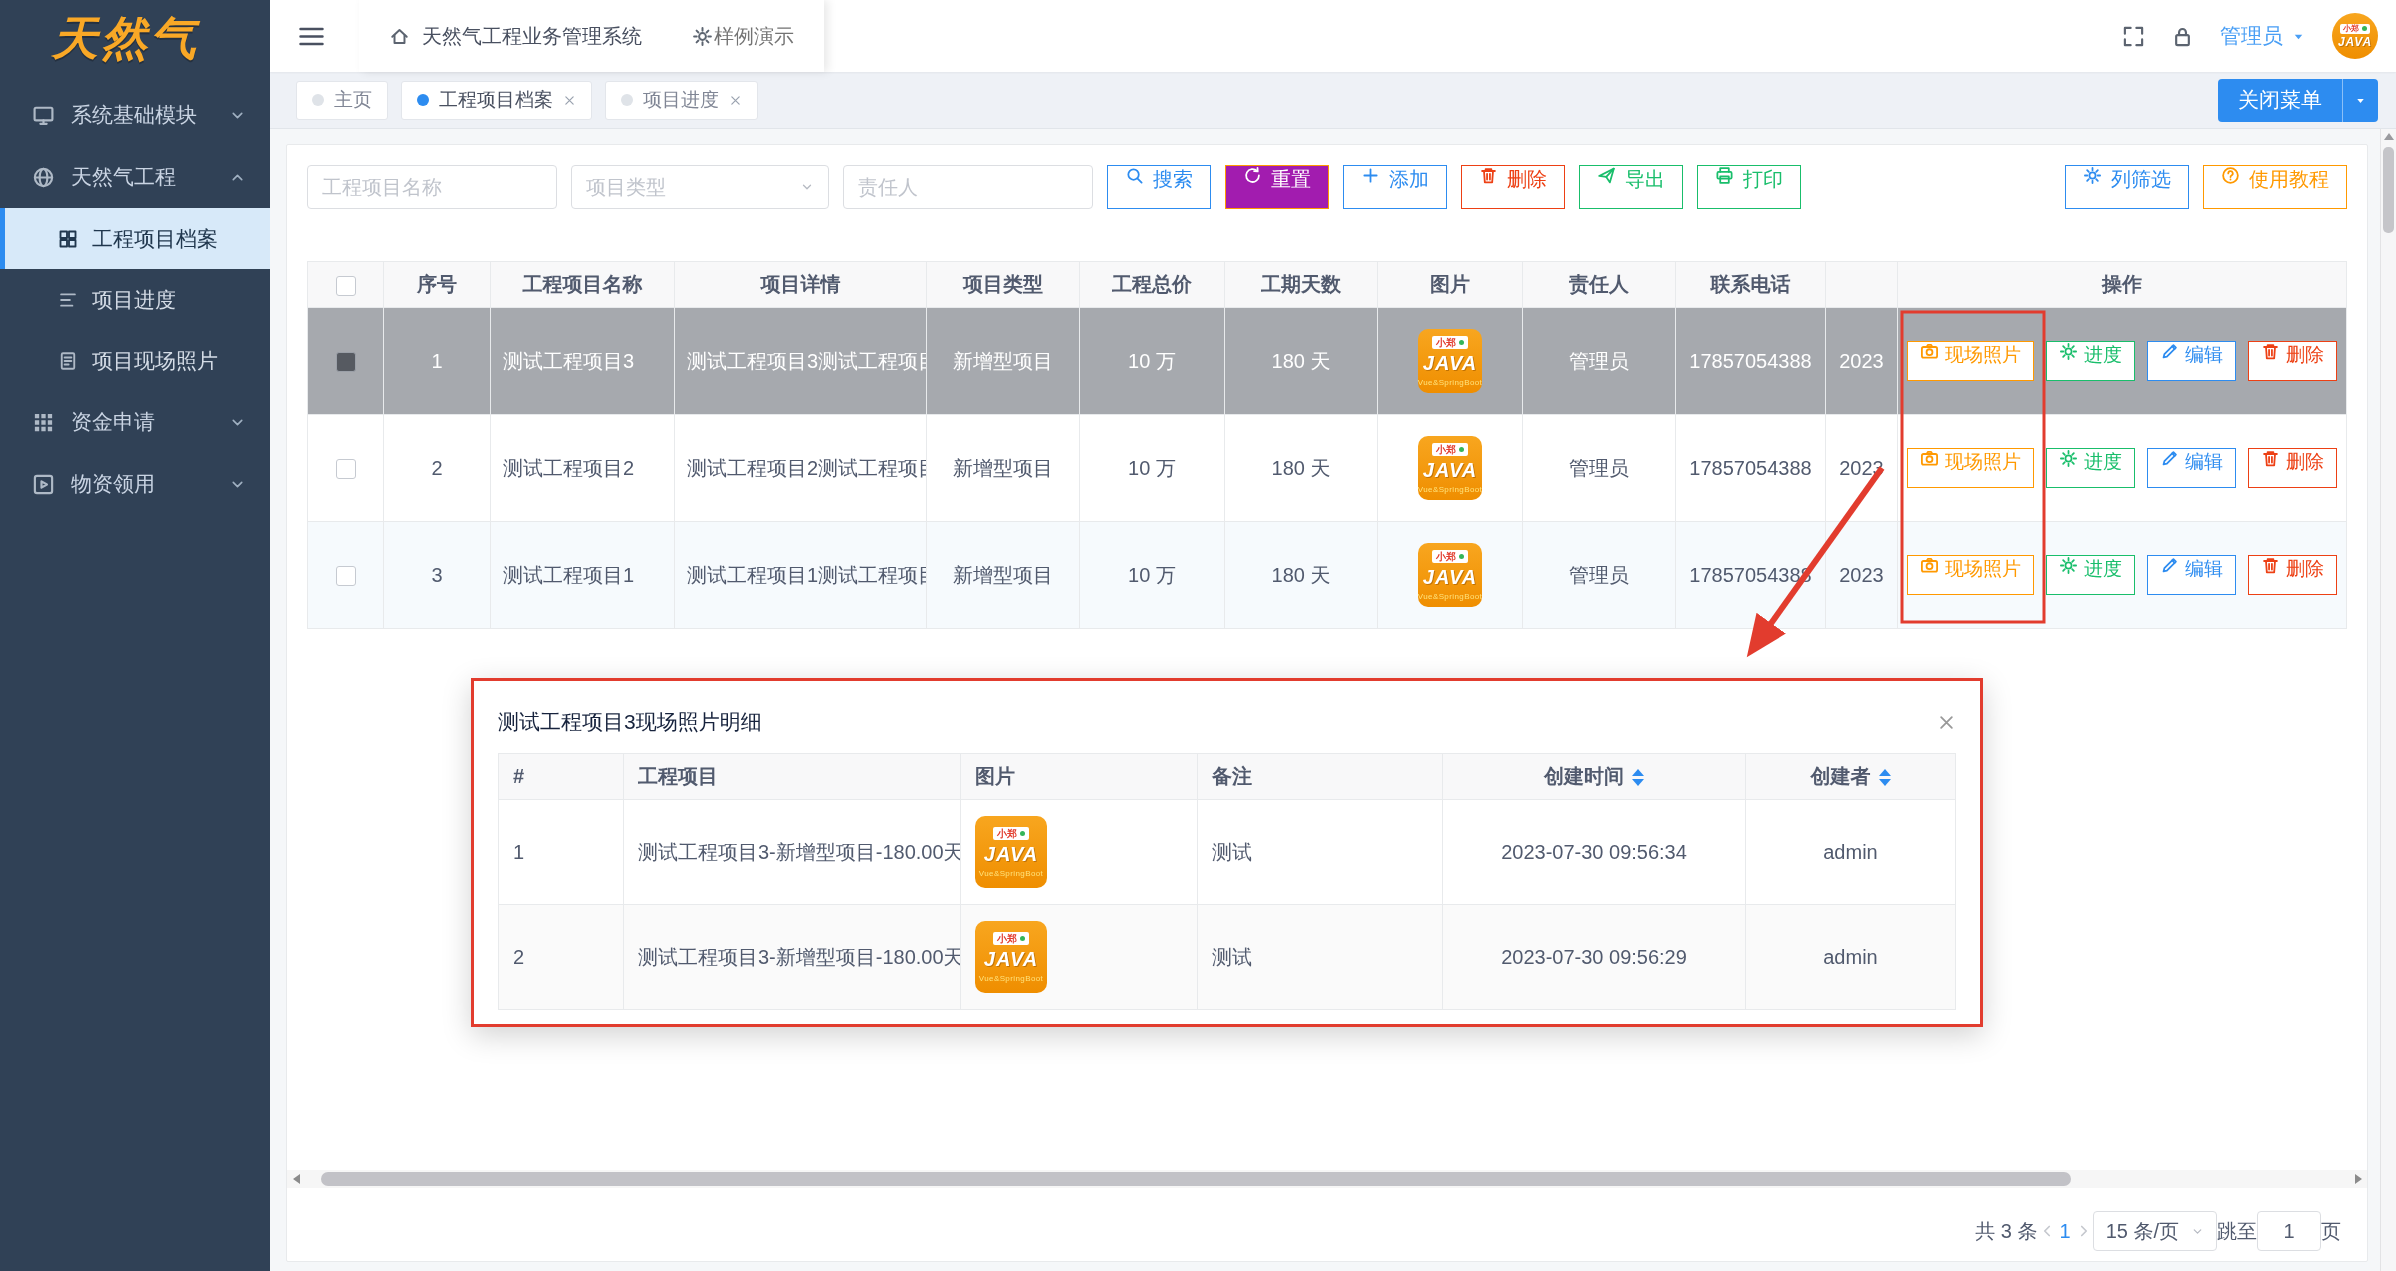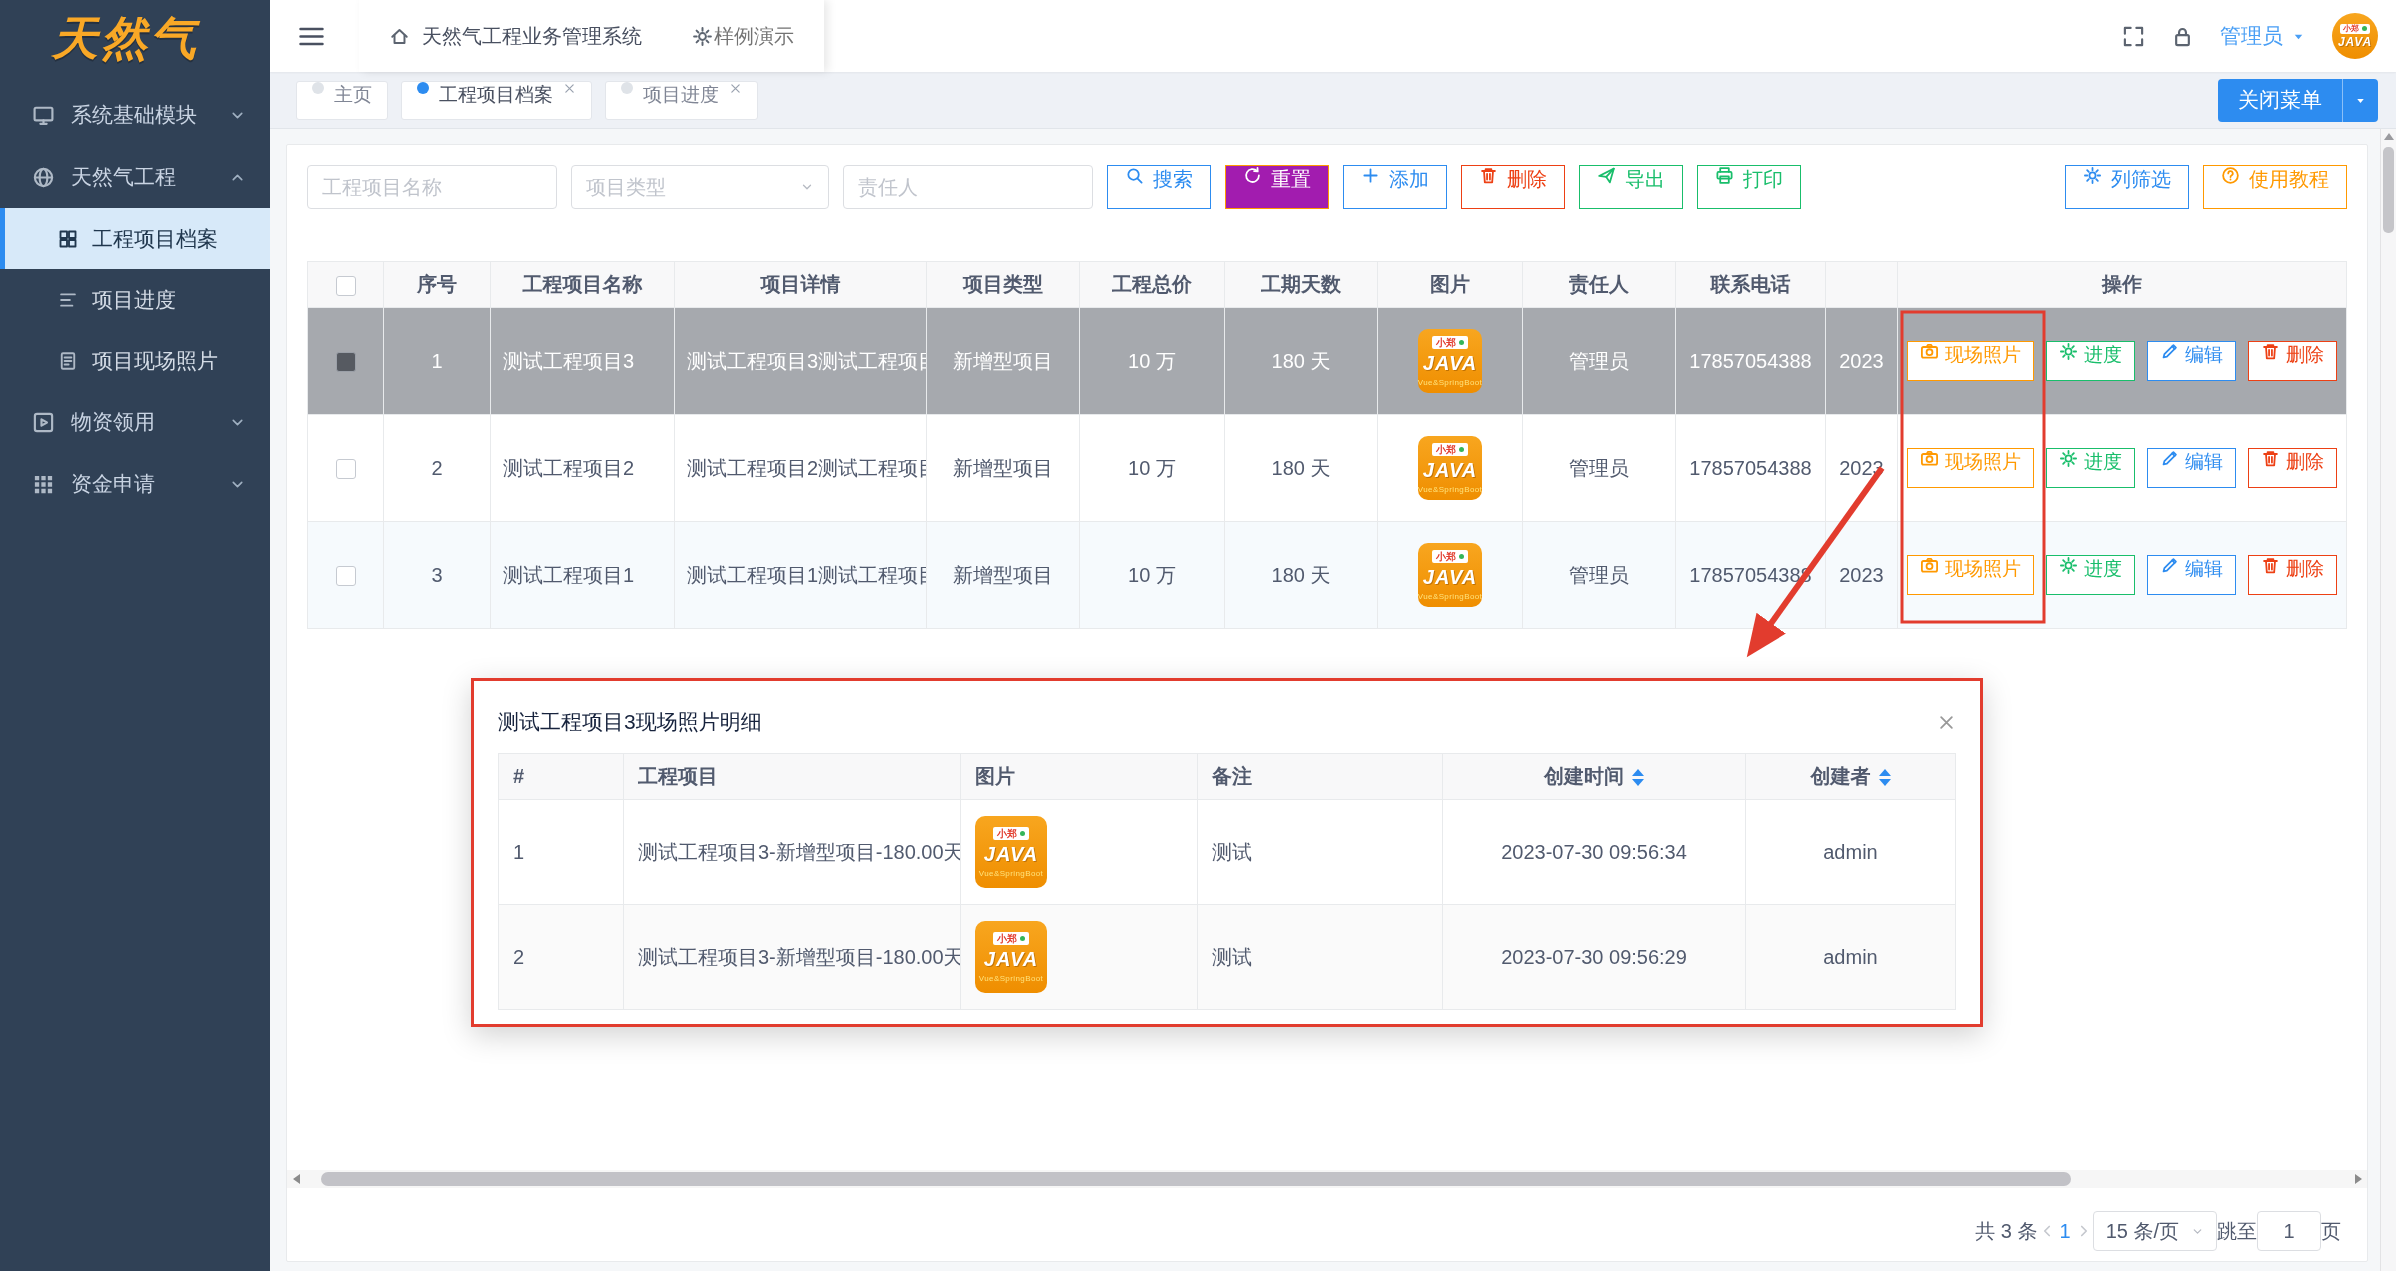--- a/index.html
+++ b/index.html
@@ -32,21 +32,21 @@
   .top-right{margin-left:auto;display:flex;align-items:center;gap:26px;padding-right:18px}
   .top-right .tool{font-size:23px;color:#5c6470;cursor:pointer}
   .userbox{display:flex;align-items:center;gap:8px;color:#4a9ff5;font-size:21px;cursor:pointer}
   .userbox .ic{font-size:15px;color:#4a9ff5}
   .avatar{width:46px;height:46px;border-radius:50%;background:linear-gradient(180deg,#f8a61f,#ef8e00);display:flex;flex-direction:column;align-items:center;justify-content:center;gap:1px;cursor:pointer;overflow:hidden}
   .avatar .jl-top{font-size:8px;line-height:10px;padding:0 3px}
   .avatar .jl-mid{font-size:12px}
 
   
   .tabbar{height:57px;background:#eef1f6;border-bottom:1px solid #e1e5ea;display:flex;align-items:center;gap:13px;padding:0 18px 0 26px}
-  .tab{height:39px;background:#fff;border:1px solid #e3e6eb;border-radius:3px;display:flex;align-items:flex-start;gap:10px;padding:0 15px;font-size:19px;color:#808695;cursor:pointer}
+  .tab{height:39px;background:#fff;border:1px solid #e3e6eb;border-radius:3px;display:flex;align-items:center;gap:10px;padding:0 15px;font-size:19px;color:#808695;cursor:pointer}
   .tab .dot{width:12px;height:12px;border-radius:50%;background:#dfe3e8;flex:none}
   .tab.active{color:#495060}
   .tab.active .dot{background:#2d8cf0}
   .tab .x{font-size:13px;color:#9aa2af;display:inline-flex;width:13px;height:13px}
   .close-menu{margin-left:auto;height:43px;background:#2d8cf0;color:#fff;border:none;border-radius:4px;display:flex;align-items:center;font-size:21px;cursor:pointer}
   .close-menu .lbl{padding:0 20px}
   .close-menu .dd{border-left:1px solid rgba(255,255,255,.45);padding:0 11px;height:100%;display:flex;align-items:center;font-size:13px}
 
   
   .content{position:absolute;top:129px;left:0;right:0;bottom:0;background:#f5f7f9}
@@ -186,38 +186,38 @@
           <svg viewBox="0 0 16 16" fill="none" stroke="currentColor" stroke-width="1.5" stroke-linecap="round" stroke-linejoin="round">
             <rect x="3" y="1.8" width="10" height="12.4" rx="1"></rect>
             <path d="M5.3 5.2h5.4M5.3 8h5.4M5.3 10.8h3.2"></path>
           </svg>
         </i>
       <span>项目现场照片</span>
     </div>
     <div class="mi">
       <i class="ic">
           <svg viewBox="0 0 16 16" fill="none" stroke="currentColor" stroke-width="1.5" stroke-linecap="round" stroke-linejoin="round">
+            <path fill="currentColor" stroke="none" d="M2 2h3v3H2zM6.5 2h3v3h-3zM11 2h3v3h-3zM2 6.5h3v3H2zM6.5 6.5h3v3h-3zM11 6.5h3v3h-3zM2 11h3v3H2zM6.5 11h3v3h-3zM11 11h3v3h-3z"></path>
+          </svg>
+        </i>
+      <span>资金申请</span>
+      <i class="ic chev">
+          <svg viewBox="0 0 16 16" fill="none" stroke="currentColor" stroke-width="1.5" stroke-linecap="round" stroke-linejoin="round">
+            <path d="M4 6l4 4 4-4"></path>
+          </svg>
+        </i>
+    </div>
+    <div class="mi">
+      <i class="ic">
+          <svg viewBox="0 0 16 16" fill="none" stroke="currentColor" stroke-width="1.5" stroke-linecap="round" stroke-linejoin="round">
             <rect x="2" y="2" width="12" height="12" rx="1.5"></rect>
             <path d="M6.6 5.8l3.8 2.2-3.8 2.2z"></path>
           </svg>
         </i>
       <span>物资领用</span>
-      <i class="ic chev">
-          <svg viewBox="0 0 16 16" fill="none" stroke="currentColor" stroke-width="1.5" stroke-linecap="round" stroke-linejoin="round">
-            <path d="M4 6l4 4 4-4"></path>
-          </svg>
-        </i>
-    </div>
-    <div class="mi">
-      <i class="ic">
-          <svg viewBox="0 0 16 16" fill="none" stroke="currentColor" stroke-width="1.5" stroke-linecap="round" stroke-linejoin="round">
-            <path fill="currentColor" stroke="none" d="M2 2h3v3H2zM6.5 2h3v3h-3zM11 2h3v3h-3zM2 6.5h3v3H2zM6.5 6.5h3v3h-3zM11 6.5h3v3h-3zM2 11h3v3H2zM6.5 11h3v3h-3zM11 11h3v3h-3z"></path>
-          </svg>
-        </i>
-      <span>资金申请</span>
       <i class="ic chev">
           <svg viewBox="0 0 16 16" fill="none" stroke="currentColor" stroke-width="1.5" stroke-linecap="round" stroke-linejoin="round">
             <path d="M4 6l4 4 4-4"></path>
           </svg>
         </i>
     </div>
   </nav>
 </aside>
 
 <div class="main">

